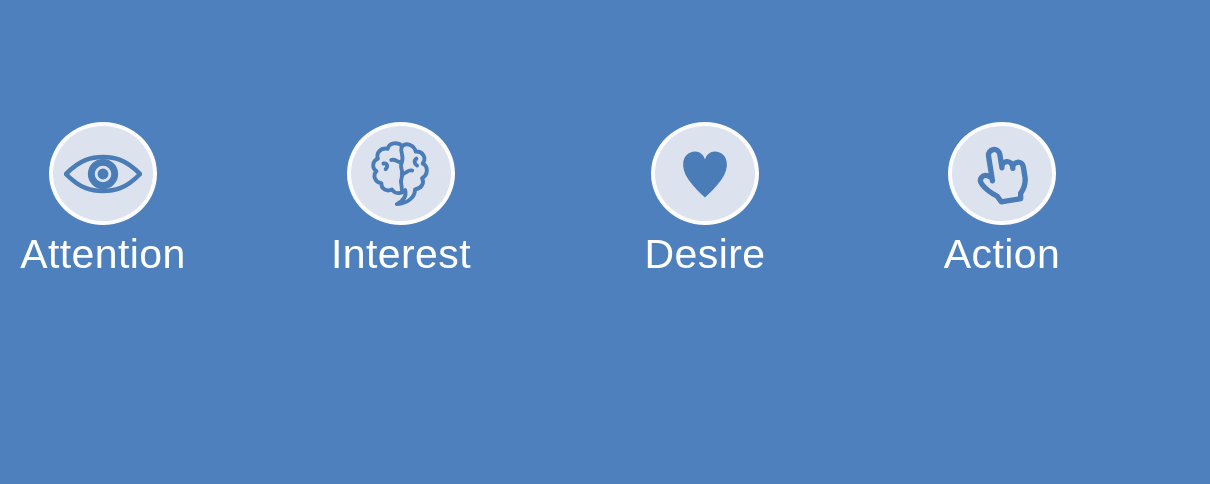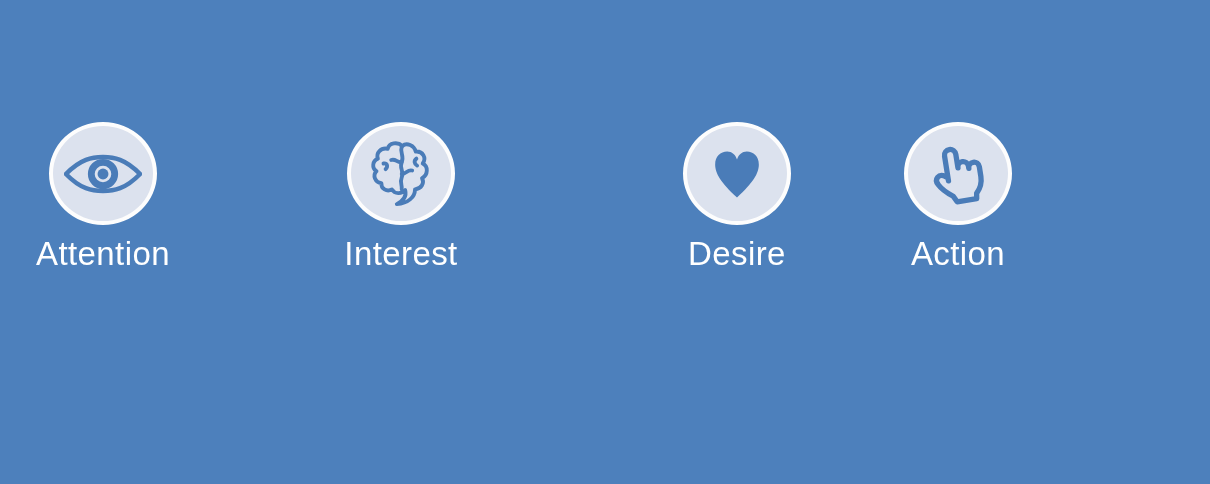--- a/index.html
+++ b/index.html
@@ -34,31 +34,31 @@
     display:flex;
     align-items:center;
     justify-content:center;
   }
   .icon-circle svg{
     color:var(--icon);
     display:block;
   }
   .stage-label{
     margin-top:11px;
-    font-size:33px;
+    font-size:41px;
     font-weight:400;
     letter-spacing:0.4px;
     color:var(--label);
     line-height:36px;
     white-space:nowrap;
   }
   #stage-attention{left:3px;}
   #stage-interest{left:301px;text-align:right;}
-  #stage-desire{left:637px;}
-  #stage-action{left:858px;}
+  #stage-desire{left:605px;}
+  #stage-action{left:902px;}
 </style>
 </head>
 <body>
 
 <div class="stage" id="stage-attention">
   <div class="icon-circle">
     <svg width="78" height="40" viewBox="0 0 80 40" fill="none">
       <path d="M2,20 C17,4.5 29,2.5 40,2.5 C51,2.5 63,4.5 78,20 C63,35.5 51,37.5 40,37.5 C29,37.5 17,35.5 2,20 Z" stroke="currentColor" stroke-width="4.6" stroke-linejoin="miter" fill="none"></path>
       <circle cx="40" cy="20" r="12" stroke="currentColor" stroke-width="7" fill="none"></circle>
       <circle cx="40" cy="20" r="5.6" fill="currentColor"></circle>

